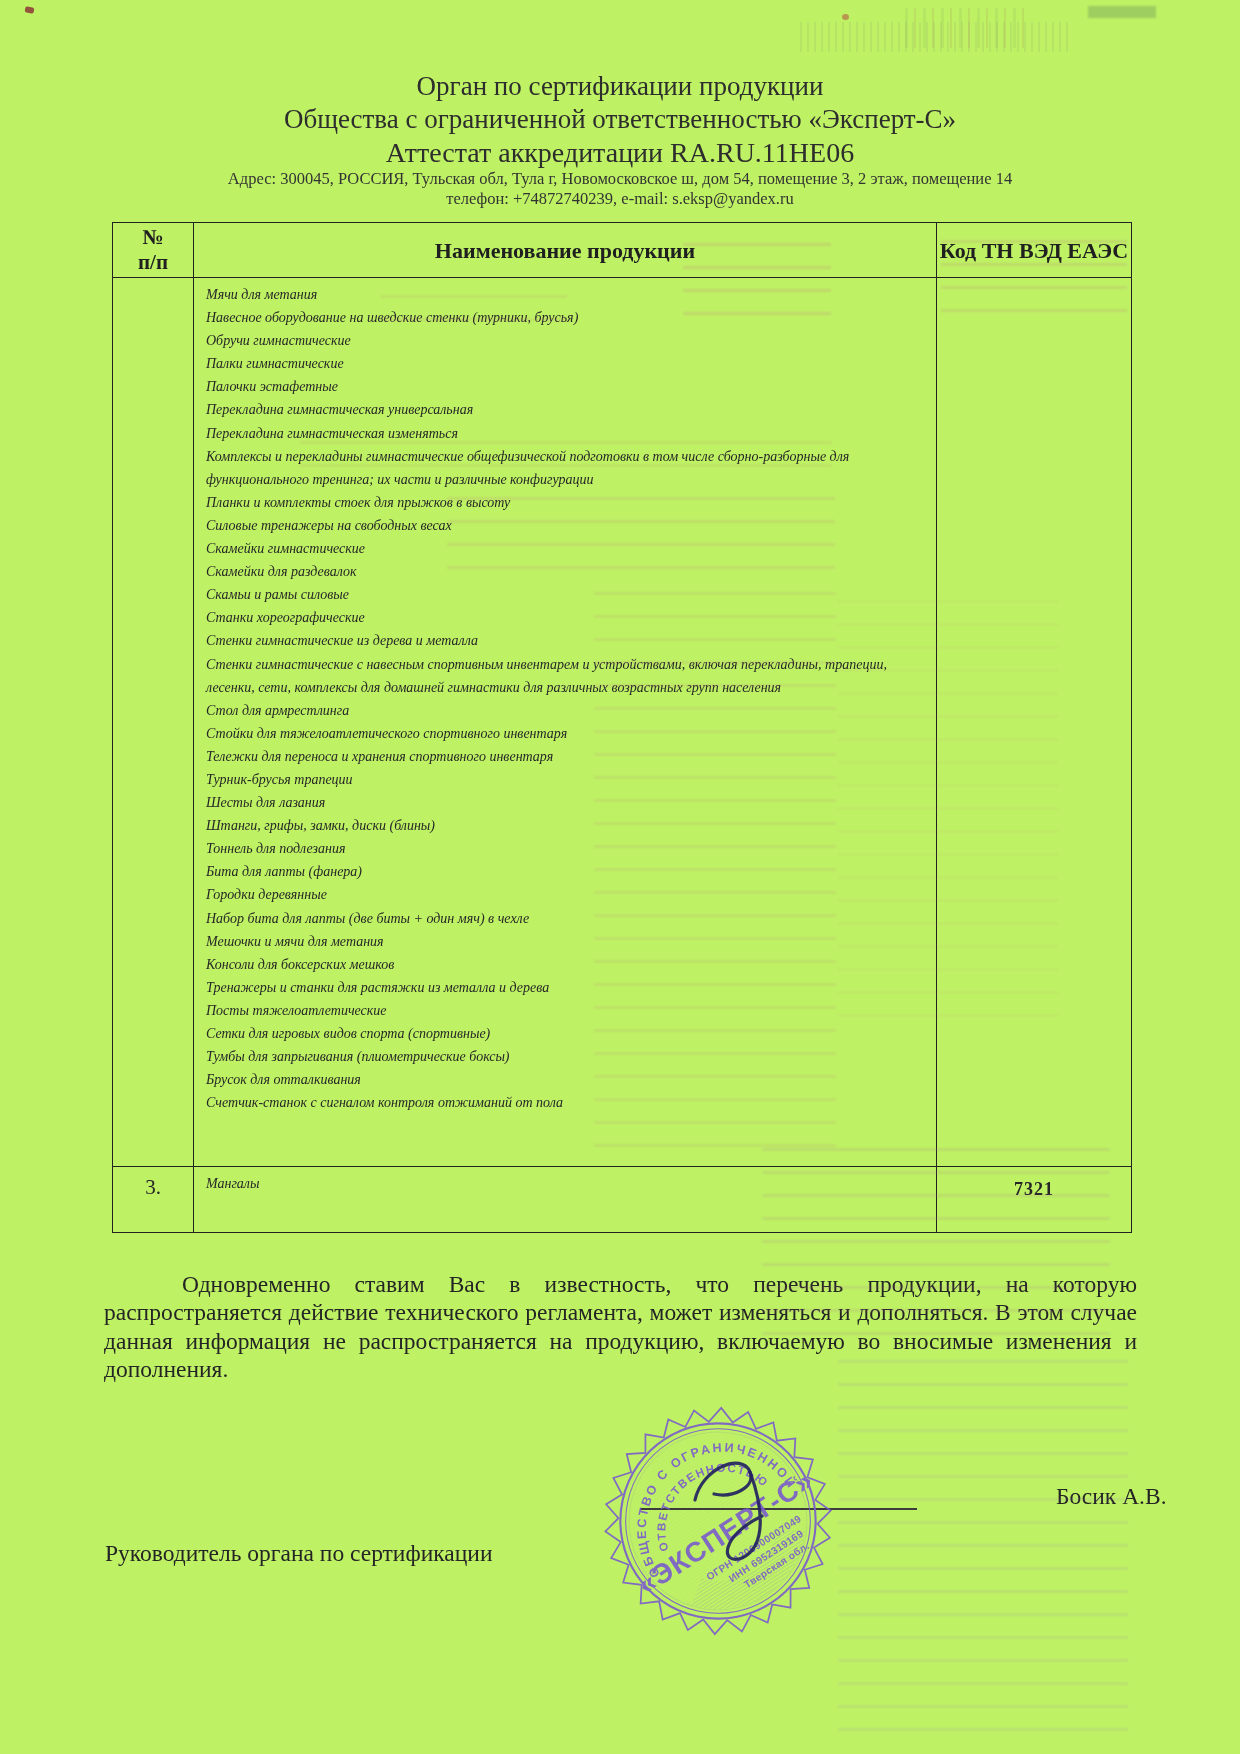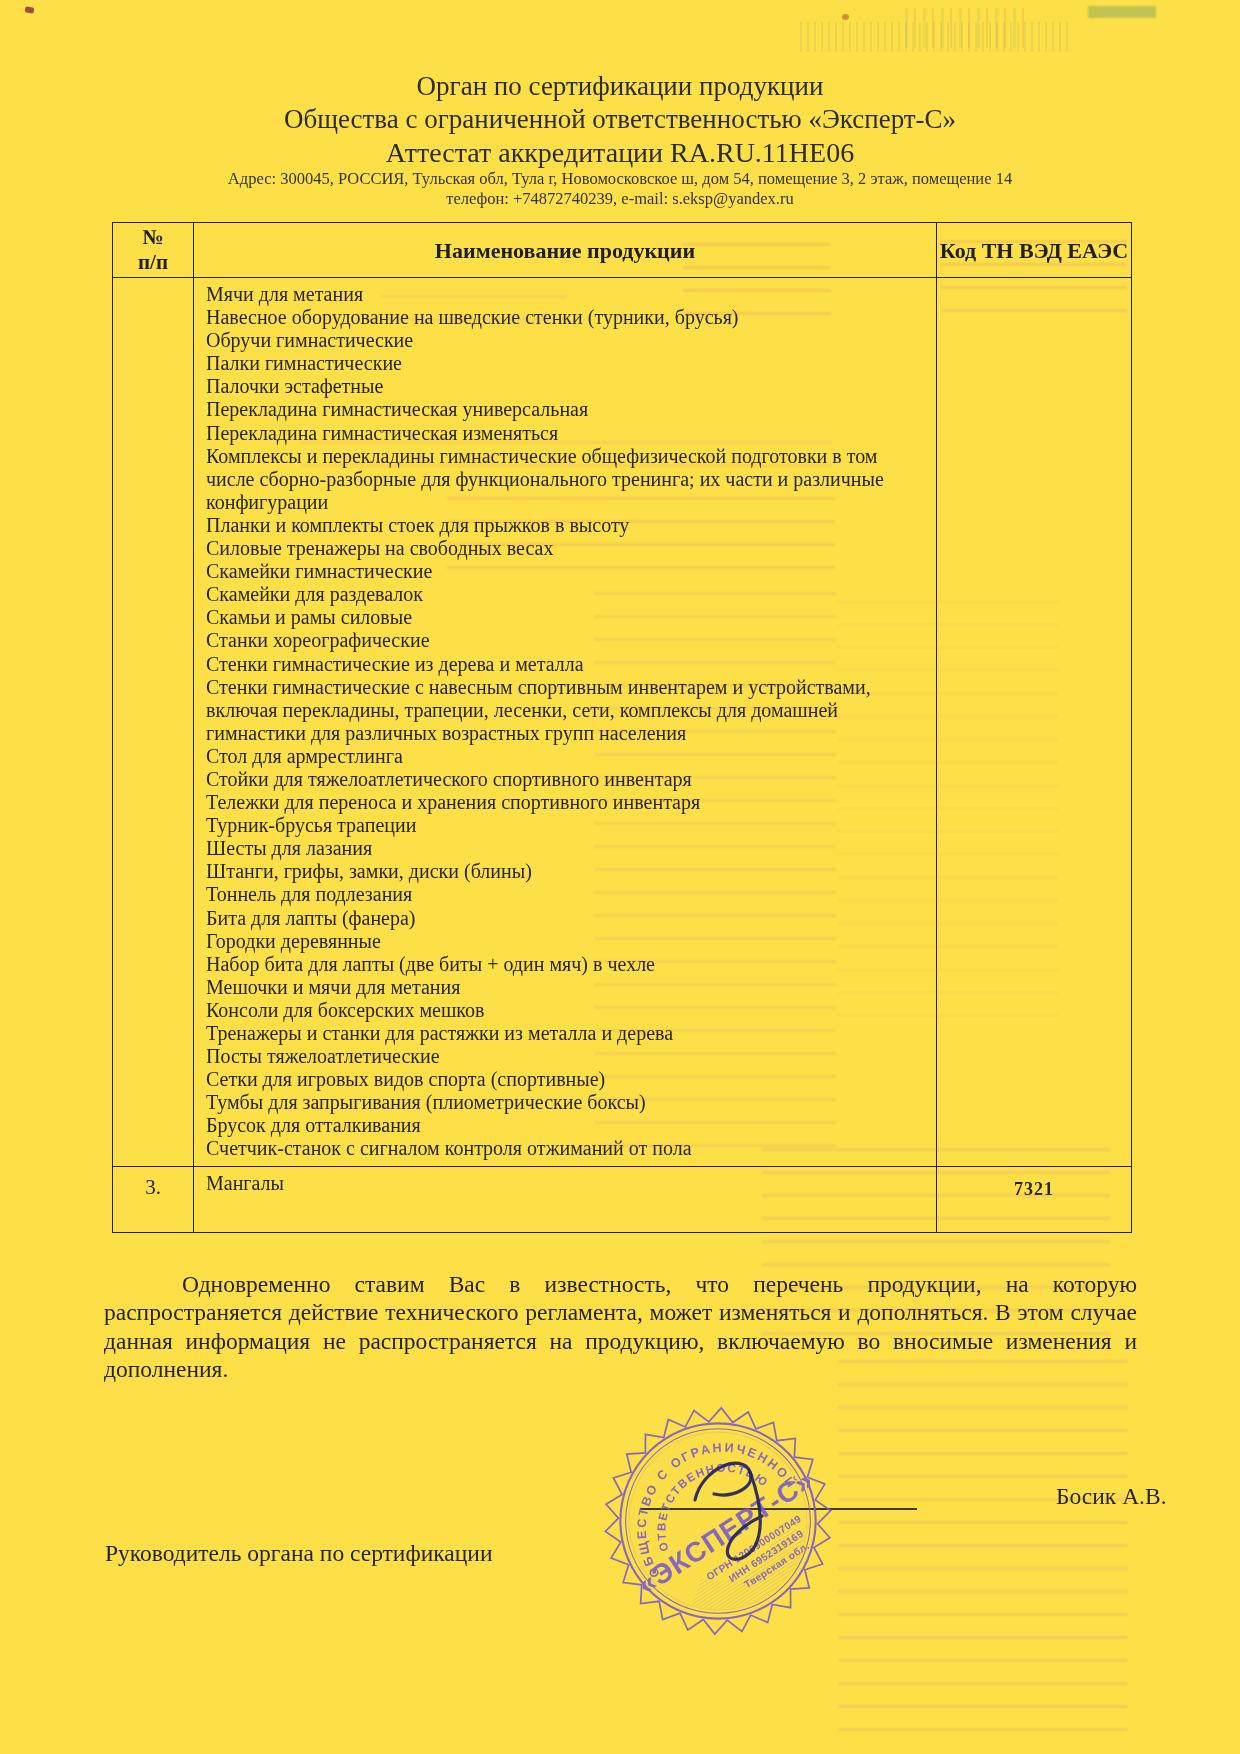--- a/index.html
+++ b/index.html
@@ -1,34 +1,34 @@
 <!DOCTYPE html>
 <html lang="ru" style="--stamp-color: #7b5ccc;"><head>
 <meta charset="utf-8">
 <style>
   html,body{margin:0;padding:0;background:#e8e8e8;}
-  .page{position:relative;width:1240px;height:1754px;margin:0 auto;background:#fde047;
+  .page{position:relative;width:1240px;height:1754px;margin:0 auto;background:#bef264;
         overflow:hidden;font-family:"Liberation Serif",serif;color:#262626;}
 
   
   .doc-header{position:absolute;left:0;top:70px;width:100%;text-align:center;}
   .hline{font-size:27px;line-height:33px;color:#2d2d2d;}
   .hline.att{font-size:28px;}
   .haddr{font-size:16.5px;line-height:20px;color:#333;}
 
   
   table.products{position:absolute;left:112px;top:222px;width:1019px;border-collapse:collapse;
                  table-layout:fixed;}
   .products th,.products td{border:1.8px solid #222;vertical-align:top;}
   .products th{font-size:22px;font-weight:bold;vertical-align:middle;text-align:center;
                height:52px;line-height:25px;color:#1f1f1f;}
   .products th.numh{font-size:21px;}
   .products th.numh span{display:block;}
   td.items-cell{height:883px;padding:5px 10px 0 12px;overflow:hidden;}
-  .item-line{font-size:20px;line-height:23.1px;color:#262626;}
+  .item-line{font-size:14px;line-height:23.1px;color:#262626;font-style:italic;}
   td.num-cell{text-align:center;font-size:21px;padding-top:8px;}
   tr.last-row td{height:52px;}
   tr.last-row td.items-cell{height:52px;}
   td.code-cell{text-align:center;font-size:18px;font-weight:600;letter-spacing:1px;padding-top:12px;}
 
   
   .body-text{position:absolute;left:104px;top:1270px;width:1033px;text-align:justify;}
   .body-text p{margin:0;font-size:23.5px;line-height:28.4px;text-indent:78px;color:#242424;}
 
   

